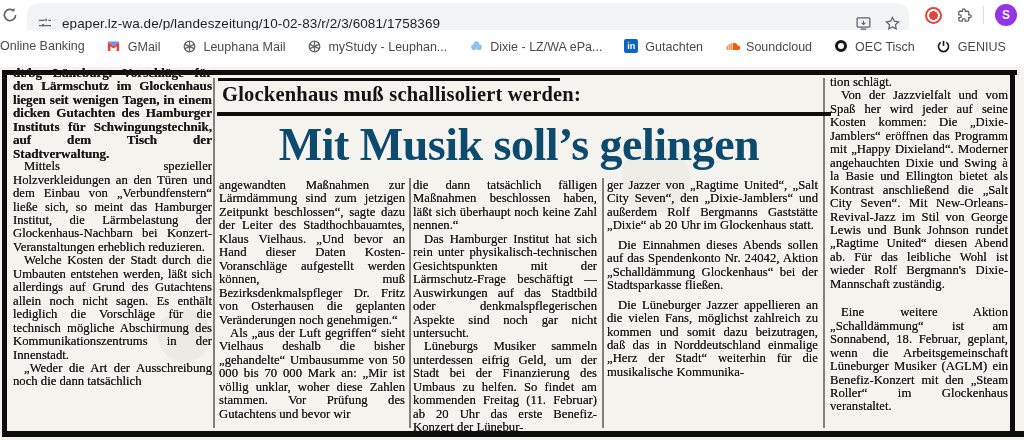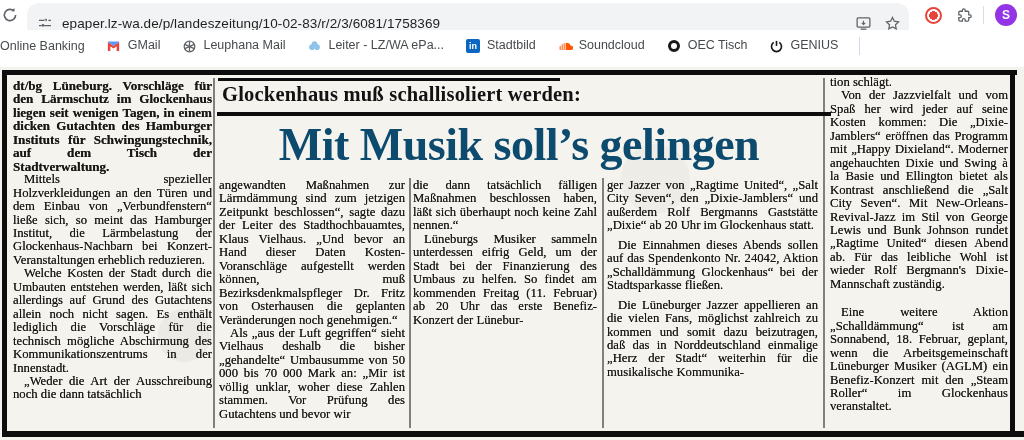--- a/index.html
+++ b/index.html
@@ -18,21 +18,21 @@
   .record { position:absolute; left:925px; top:7px; width:17px; height:17px; border-radius:50%;
             border:2.5px solid #e8443a; background:radial-gradient(circle,#e8443a 0 46%,#fff 48% 100%); }
   .puzzle { position:absolute; left:956px; top:7px; width:17px; height:17px; color:#5f6368; }
   .tb-sep { position:absolute; left:983px; top:6px; width:1px; height:18px; background:#dadce0; }
   .avatar { position:absolute; left:995px; top:4px; width:22px; height:22px; border-radius:50%;
             background:#9334e6; color:#fff; font-size:12px; font-weight:bold;
             display:flex; align-items:center; justify-content:center; }
 
   .bmbar { position:absolute; left:0; top:30px; width:1024px; height:32px; background:#fff;
            display:flex; align-items:center; }
-  .bm { display:flex; align-items:flex-start; gap:6px; color:#474a4d; font-size:12.5px;
+  .bm { display:flex; align-items:flex-end; gap:6px; color:#474a4d; font-size:12.5px;
         white-space:nowrap; margin-right:21px; }
   .bm:first-child { margin-left:0; }
   .bi { width:16px; height:16px; display:flex; align-items:center; justify-content:center; flex:0 0 auto; }
   .ring { width:12px; height:12px; border:3px solid #17181a; border-radius:50%; }
   .liSq { width:14px; height:14px; background:#0a66c2; border-radius:2px; color:#fff;
           font-size:9px; font-weight:bold; display:flex; align-items:center; justify-content:center; }
   .bm-sep { width:1px; height:18px; background:#cfd8ea; margin-right:12px; }
   .allbm { display:flex; align-items:center; gap:7px; color:#474a4d; font-size:12.5px;
            white-space:nowrap; overflow:hidden; width:90px; }
 
@@ -53,21 +53,21 @@
 
   .col { position:absolute; overflow:hidden; font-family:"Liberation Serif", serif;
          font-size:12.7px; line-height:13.45px; color:#181715; text-align:justify;
          text-shadow:0 0 .35px rgba(24,23,21,.8); }
   .col p { text-indent:11px; }
   .col p.flush { text-indent:0; }
   .col p.lead { font-weight:bold; font-size:13.1px; }
   .gap-sm { margin-top:6px; }
   .gap-lg { margin-top:15px; }
 
-  .c1 { left:13px;  top:17px;  width:199px; height:352px; }
+  .c1 { left:13px;  top:4px;  width:199px; height:352px; }
   .c2 { left:219px; top:117px; width:186px; height:252px; }
   .c3 { left:413px; top:117px; width:184px; height:252px; }
   .c4 { left:607px; top:117px; width:211px; height:252px; }
   .c5 { left:830px; top:14px;  width:178px; height:355px; }
 </style>
 </head>
 <body>
 
 <div class="toolbar">
   <div class="reload">
@@ -125,33 +125,42 @@
     <span class="bi">
       <svg viewBox="0 0 24 24" width="15" height="15" fill="none" stroke="#5f6368" stroke-width="2">
           <circle cx="12" cy="12" r="8.5"></circle>
           <path d="M12 4v16M4.5 8.5l15 7M4.5 15.5l15-7"></path>
         </svg>
     </span>
     <span>Leuphana Mail</span>
   </div>
   <div class="bm">
     <span class="bi">
+      <svg viewBox="0 0 24 24" width="15" height="15" fill="none" stroke="#5f6368" stroke-width="2">
+          <circle cx="12" cy="12" r="8.5"></circle>
+          <path d="M12 4v16M4.5 8.5l15 7M4.5 15.5l15-7"></path>
+        </svg>
+    </span>
+    <span>myStudy - Leuphan...</span>
+  </div>
+  <div class="bm">
+    <span class="bi">
       <svg viewBox="0 0 24 24" width="15" height="15" fill="#8fc3ea">
           <circle cx="8" cy="13" r="4.5"></circle>
           <circle cx="16" cy="13" r="4.5"></circle>
           <circle cx="12" cy="8" r="4.5"></circle>
         </svg>
     </span>
-    <span>Leiter - LZ/WA ePa...</span>
+    <span>Dixie - LZ/WA ePa...</span>
   </div>
   <div class="bm">
     <span class="bi">
         <span class="liSq">in</span>
       </span>
-    <span>Stadtbild</span>
+    <span>Gutachten</span>
   </div>
   <div class="bm">
     <span class="bi">
       <svg viewBox="0 0 24 24" width="16" height="16" fill="#ff5500">
           <path d="M4 18v-6h1.5v6zM7 18V9.5h1.5V18zM10 18V8h1.5v10zM13 18V7.5h2.5a5 5 0 0 1 4.9 4H21a3.2 3.2 0 0 1 0 6.4z"></path>
         </svg>
     </span>
     <span>Soundcloud</span>
   </div>
   <div class="bm">
@@ -203,20 +212,21 @@
     <p>„Weder die Art der Ausschreibung noch die dann tatsächlich</p>
   </div>
 
   <div class="col c2">
     <p class="flush">angewandten Maßnahmen zur Lärmdämmung sind zum jetzigen Zeitpunkt beschlossen“, sagte dazu der Leiter des Stadthochbauamtes, Klaus Vielhaus. „Und bevor an Hand dieser Daten Kosten-Voranschläge aufgestellt werden können, muß Bezirksdenkmalspfleger Dr. Fritz von Osterhausen die geplanten Veränderungen noch genehmigen.“</p>
     <p>Als „aus der Luft gegriffen“ sieht Vielhaus deshalb die bisher „gehandelte“ Umbausumme von 50 000 bis 70 000 Mark an: „Mir ist völlig unklar, woher diese Zahlen stammen. Vor Prüfung des Gutachtens und bevor wir</p>
   </div>
 
   <div class="col c3">
     <p class="flush">die dann tatsächlich fälligen Maßnahmen beschlossen haben, läßt sich überhaupt noch keine Zahl nennen.“</p>
+    <p>Das Hamburger Institut hat sich rein unter physikalisch-technischen Gesichtspunkten mit der Lärmschutz-Frage beschäftigt — Auswirkungen auf das Stadtbild oder denkmalspflegerischen Aspekte sind noch gar nicht untersucht.</p>
     <p>Lüneburgs Musiker sammeln unterdessen eifrig Geld, um der Stadt bei der Finanzierung des Umbaus zu helfen. So findet am kommenden Freitag (11. Februar) ab 20 Uhr das erste Benefiz-Konzert der Lünebur-</p>
   </div>
 
   <div class="col c4">
     <p class="flush">ger Jazzer von „Ragtime United“, „Salt City Seven“, den „Dixie-Jamblers“ und außerdem Rolf Bergmanns Gaststätte „Dixie“ ab 20 Uhr im Glockenhaus statt.</p>
     <p class="gap-sm">Die Einnahmen dieses Abends sollen auf das Spendenkonto Nr. 24042, Aktion „Schalldämmung Glockenhaus“ bei der Stadtsparkasse fließen.</p>
     <p class="gap-sm">Die Lüneburger Jazzer appellieren an die vielen Fans, möglichst zahlreich zu kommen und somit dazu beizutragen, daß das in Norddeutschland einmalige „Herz der Stadt“ weiterhin für die musikalische Kommunika-</p>
   </div>
 
   <div class="col c5">

